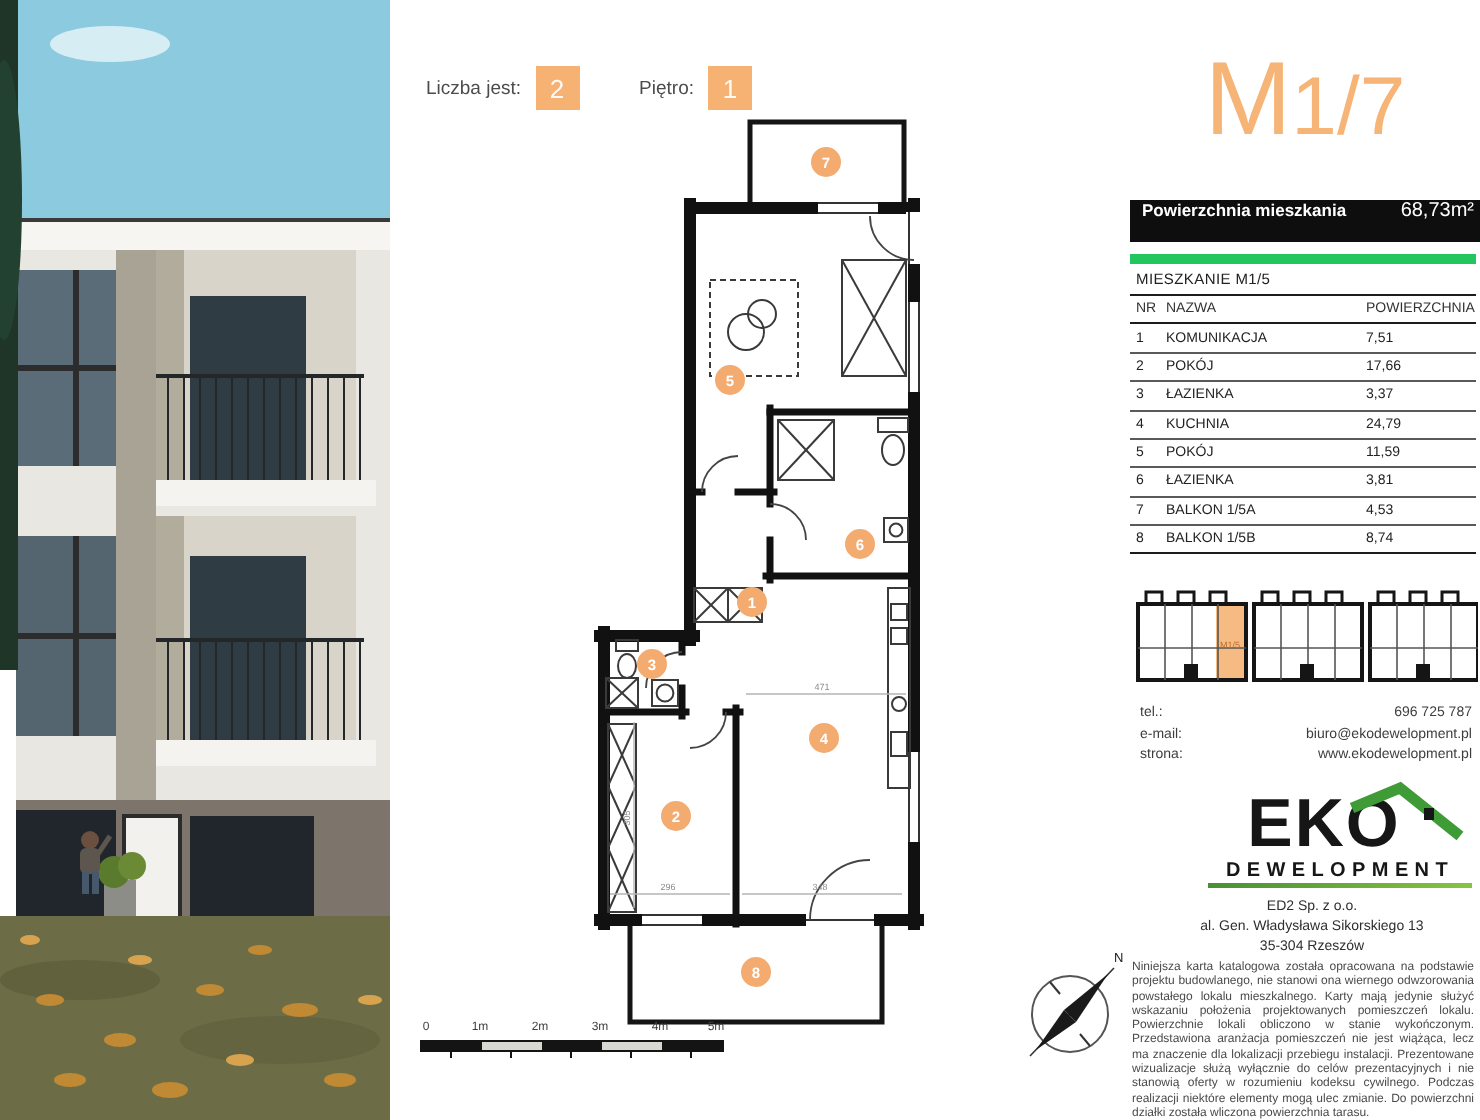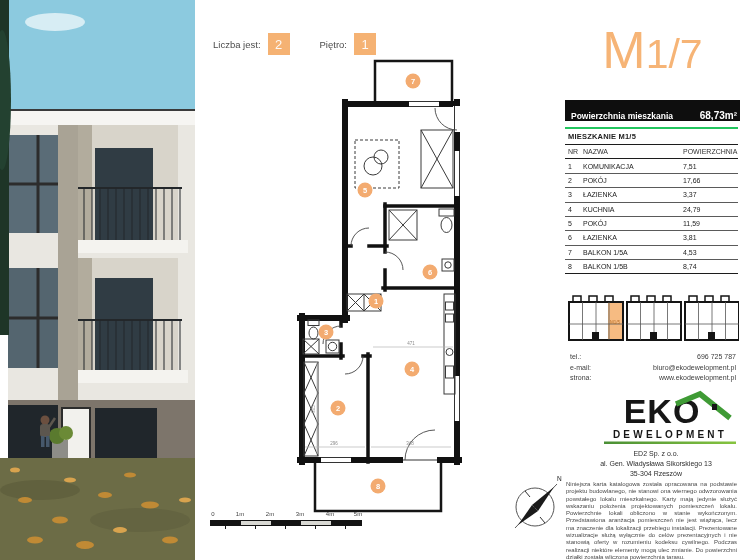--- a/index.html
+++ b/index.html
@@ -34,28 +34,28 @@
   .scale-ticks { position:relative; height:3px; }
   .scale-ticks i { position:absolute; top:0; width:1px; height:3px; background:#141414; }
 
   
   .unit-code { position:absolute; left:565px; top:24px; width:175px; text-align:center;
     color:#f6b476; line-height:1; white-space:nowrap; }
   .unit-code .big { font-size:52px; }
   .unit-code .small { font-size:41px; }
 
   .area-bar { position:absolute; left:565px; top:100px; width:175px; height:21px;
-    background:#0e0e0e; color:#fff; display:flex; align-items:flex-end; justify-content:space-between;
+    background:#0e0e0e; color:#fff; display:flex; align-items:flex-start; justify-content:space-between;
     padding:0 3px 0 6px; }
   .area-bar .lbl { font-size:8.5px; font-weight:bold; }
-  .area-bar .val { font-size:10px; font-weight:bold;margin-left:16px; }
+  .area-bar .val { font-size:10px; font-weight:normal;margin-left:16px; }
 
   .tbl { position:absolute; left:565px; top:127px; width:173px; color:#222; }
-  .tbl-title { font-size:7.5px; font-weight:bold; letter-spacing:.2px; padding:3px 2px 3px 3px;
-    border-top:2px solid #22c55e; border-bottom:1px solid #1c1c1c; }
+  .tbl-title { font-size:7.5px; font-weight:normal; letter-spacing:.2px; padding:3px 2px 3px 3px;
+    border-top:5px solid #22c55e; border-bottom:1px solid #1c1c1c; }
   .tbl-head, .tbl-row { display:flex; align-items:center; font-size:7px; padding:3.2px 0; }
   .tbl-head { border-bottom:1.2px solid #1c1c1c; color:#333; }
   .tbl-row { border-bottom:1px solid #5a5a5a; }
   .tbl-row:last-child { border-bottom:1.5px solid #1c1c1c; }
   .c-nr { width:18px; padding-left:3px; }
   .c-name { flex:1; }
   .c-area { width:55px; }
 
   .strip { position:absolute; left:567px; top:288px; }
 

